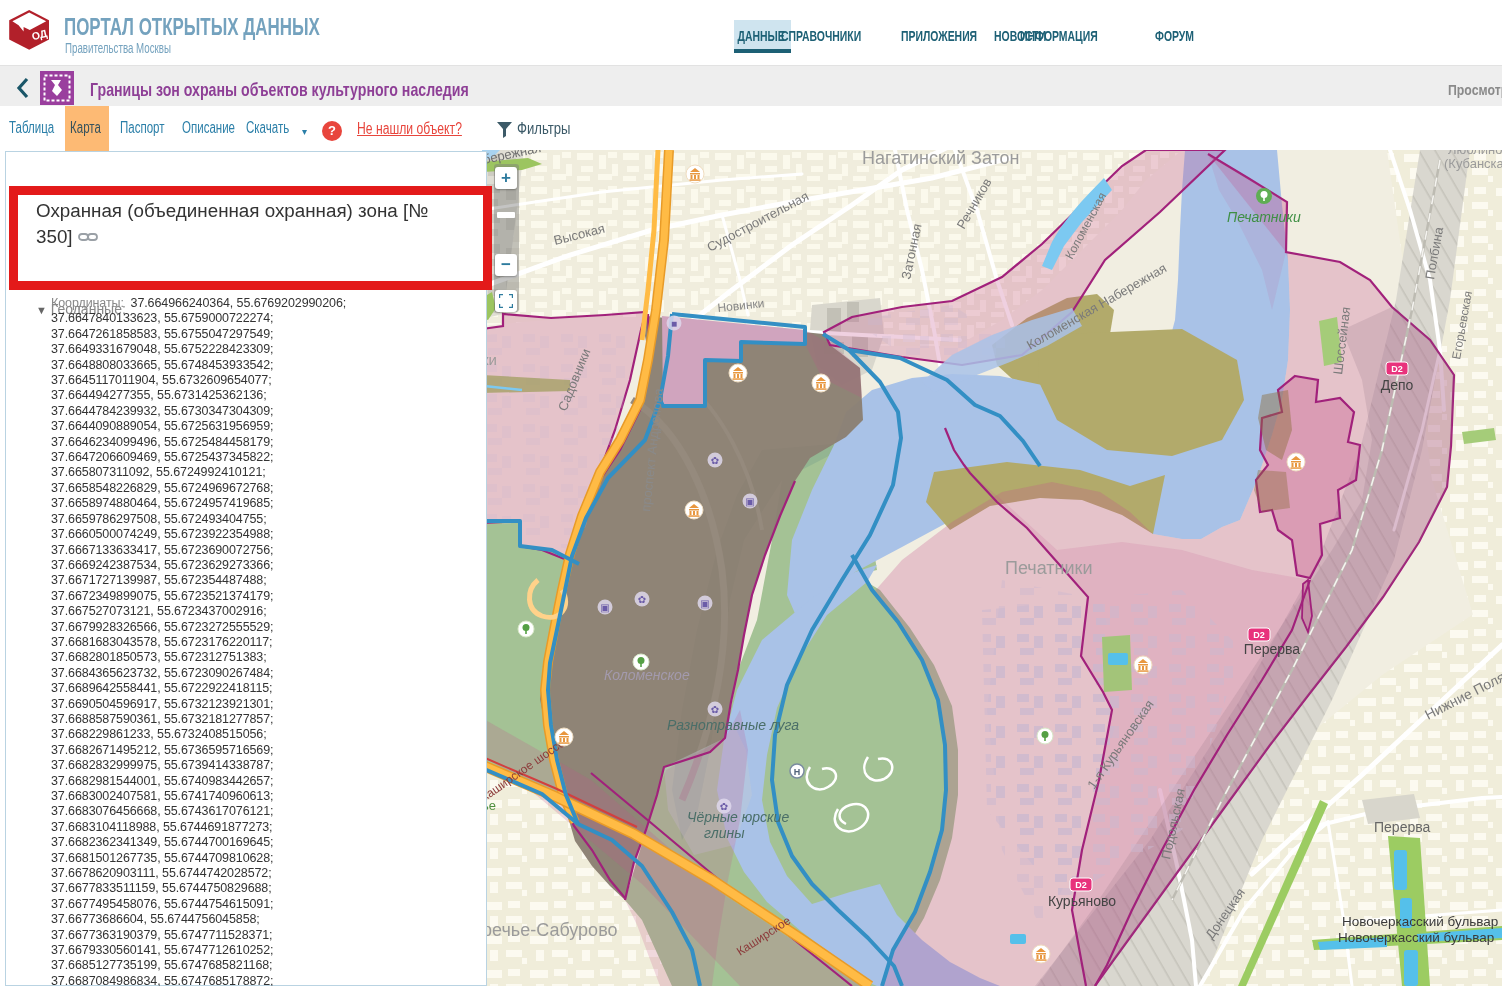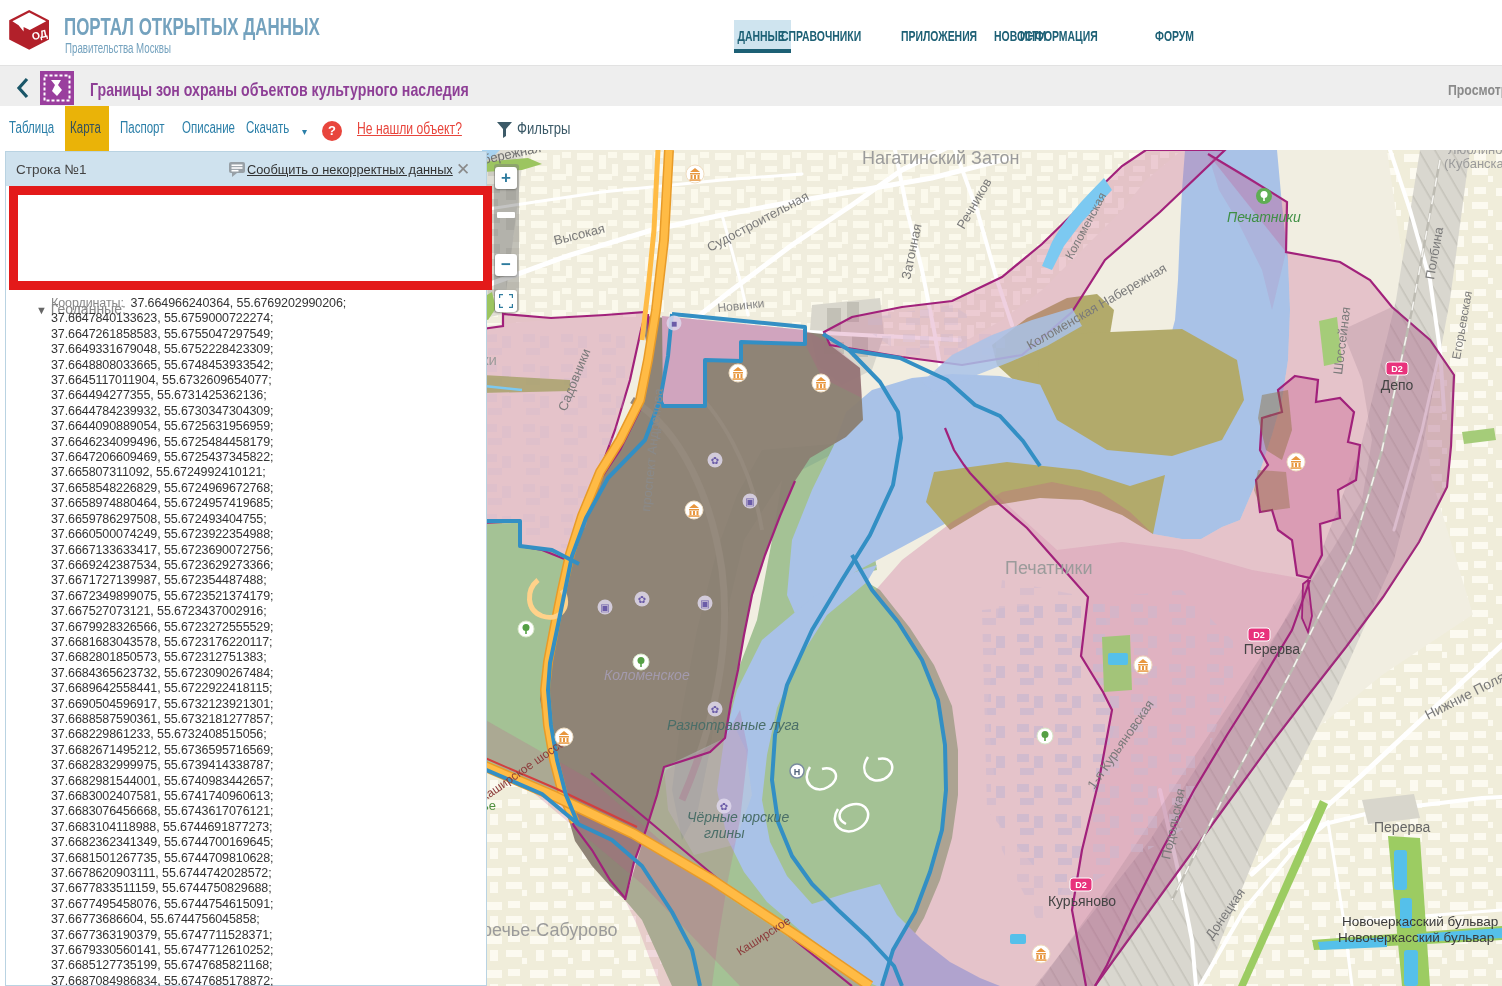--- a/index.html
+++ b/index.html
@@ -14,21 +14,21 @@
 #nav1 { left:734px; width:57px; height:33px; background:#cfe4ef; border-bottom:4px solid #1d6075; }
 #nav1 span { padding:7px 0 0 5px; }
 .navo span { padding-top:7px; }
 #bar2 { position:absolute; left:0; top:65px; width:1502px; height:41px; background:#eeeeee; border-top:1px solid #e2e2e2; }
 #back { position:absolute; left:16px; top:77px; }
 #dsicon { position:absolute; left:40px; top:71px; width:34px; height:34px; }
 #dstitle { position:absolute; left:90px; top:79px; color:#8e3f96; font-weight:bold; font-size:19px; white-space:nowrap; transform:scaleX(0.745); transform-origin:left top; }
 #viewlink { position:absolute; left:1448px; top:81px; color:#8a8a8a; font-weight:bold; font-size:15px; white-space:nowrap; transform:scaleX(0.82); transform-origin:left top; }
 .tab { position:absolute; top:106px; height:52px; font-size:16px; color:#2b7fa8; white-space:nowrap; }
 .tab span { display:inline-block; transform:scaleX(0.72); transform-origin:left top; padding-top:13px; }
-#tkarta { left:65px; width:44px; background:#eab308; border-bottom:3px solid #19546b; color:#36525c; }
+#tkarta { left:65px; width:44px; background:#fdba74; border-bottom:3px solid #19546b; color:#36525c; }
 #tkarta span { padding-left:7px; }
 .qmark { position:absolute; left:322px; top:121px; width:20px; height:20px; border-radius:50%; background:#e8453c; color:#fff; text-align:center; font-size:13px; font-weight:bold; line-height:20px; }
 #notfound { position:absolute; left:357px; top:120px; color:#e8453c; font-size:16px; text-decoration:underline; white-space:nowrap; transform:scaleX(0.76); transform-origin:left top; }
 #filters { position:absolute; left:517px; top:120px; color:#3c5a68; font-size:16px; white-space:nowrap; transform:scaleX(0.82); transform-origin:left top; }
 #funnel { position:absolute; left:497px; top:122px; }
 #map { position:absolute; left:482px; top:150px; width:1020px; height:836px; background:#f1eee1; }
 .mbtn { position:absolute; width:22px; height:22px; background:#fff; border-radius:3px; box-shadow:0 1px 2px rgba(0,0,0,.3); color:#2d7b9e; text-align:center; font-size:17px; font-weight:bold; line-height:21px; }
 #panel { position:absolute; left:5px; top:151px; width:482px; height:835px; background:#fff; border:1px solid #b9d3e2; }
 #phead { position:absolute; left:0; top:0; width:480px; height:34px; background:#cfe2ee; }
 #ptitle { position:absolute; left:10px; top:10px; font-size:13.5px; color:#444; }
@@ -359,29 +359,21 @@
 </svg>
     <div style="position:absolute; left:12px; top:14px; width:25px; height:148px; background:rgba(125,125,122,0.45); border-radius:3px;"></div>
     <div class="mbtn" style="left:13px; top:17px;">+</div>
     <div style="position:absolute; left:15px; top:62px; width:18px; height:6px; background:#fff; border-radius:1px;"></div>
     <div class="mbtn" style="left:13px; top:104px;">−</div>
     <div class="mbtn" style="left:13px; top:140px;"><svg width="14" height="14" viewBox="0 0 14 14" style="margin-top:4px">
           <path d="M0,4 L0,1 1,0 4,0 M10,0 L13,0 14,1 14,4 M14,10 L14,13 13,14 10,14 M4,14 L1,14 0,13 0,10" stroke="#2d7b9e" stroke-width="2.4" fill="none"></path>
         </svg></div>
   </div>
   <div id="panel">
-    <div id="phead">
-      <div id="ptitle">Строка №1</div>
-      <div id="bubble"><svg width="16" height="15" viewBox="0 0 16 15">
-<rect x="0" y="0" width="16" height="11" rx="2" fill="#98a0a6"></rect>
-<path d="M3,11 L3,15 8,11 Z" fill="#98a0a6"></path>
-<rect x="2.5" y="2.5" width="11" height="1.6" fill="#fff"></rect>
-<rect x="2.5" y="5.2" width="11" height="1.6" fill="#fff"></rect>
-<rect x="2.5" y="7.9" width="7" height="1.6" fill="#fff"></rect>
+    <div id="ztitle">Охранная (объединенная охранная) зона [№ 350]&nbsp;<svg width="20" height="12" viewBox="0 0 20 12">
+<rect x="1" y="3" width="9" height="6" rx="3" fill="none" stroke="#9aa0a6" stroke-width="1.8"></rect>
+<rect x="10" y="3" width="9" height="6" rx="3" fill="none" stroke="#9aa0a6" stroke-width="1.8"></rect>
 </svg></div>
-      <div id="plink">Сообщить о некорректных данных</div>
-      <div id="pclose">✕</div>
-    </div>
     <div id="geo"><b>▼</b> Геоданные:</div>
     <div id="coords"><span class="g">Координаты:&nbsp; </span>37.664966240364, 55.6769202990206;<br>37.6647840133623, 55.6759000722274;<br>37.6647261858583, 55.6755047297549;<br>37.6649331679048, 55.6752228423309;<br>37.6648808033665, 55.6748453933542;<br>37.6645117011904, 55.6732609654077;<br>37.664494277355, 55.6731425362136;<br>37.6644784239932, 55.6730347304309;<br>37.6644090889054, 55.6725631956959;<br>37.6646234099496, 55.6725484458179;<br>37.6647206609469, 55.6725437345822;<br>37.665807311092, 55.6724992410121;<br>37.6658548226829, 55.6724969672768;<br>37.6658974880464, 55.6724957419685;<br>37.6659786297508, 55.672493404755;<br>37.6660500074249, 55.6723922354988;<br>37.6667133633417, 55.6723690072756;<br>37.6669242387534, 55.6723629273366;<br>37.6671727139987, 55.672354487488;<br>37.6672349899075, 55.6723521374179;<br>37.667527073121, 55.6723437002916;<br>37.6679928326566, 55.6723272555529;<br>37.6681683043578, 55.6723176220117;<br>37.6682801850573, 55.672312751383;<br>37.6684365623732, 55.6723090267484;<br>37.6689642558441, 55.6722922418115;<br>37.6690504596917, 55.6732123921301;<br>37.6688587590361, 55.6732181277857;<br>37.668229861233, 55.6732408515056;<br>37.6682671495212, 55.6736595716569;<br>37.6682832999975, 55.6739414338787;<br>37.6682981544001, 55.6740983442657;<br>37.6683002407581, 55.6741740960613;<br>37.6683076456668, 55.6743617076121;<br>37.6683104118988, 55.6744691877273;<br>37.6682362341349, 55.6744700169645;<br>37.6681501267735, 55.6744709810628;<br>37.6678620903111, 55.6744742028572;<br>37.6677833511159, 55.6744750829688;<br>37.6677495458076, 55.6744754615091;<br>37.66773686604, 55.6744756045858;<br>37.6677363190379, 55.6747711528371;<br>37.6679330560141, 55.6747712610252;<br>37.6685127735199, 55.6747685821168;<br>37.6687084986834, 55.6747685178872;<br>37.6692755826795, 55.674767207092;<br>37.669472259938, 55.6747667398543;<br>37.6705749606836, 55.674759830266;<br>37.670625720128, 55.6748420315629;</div>
   </div>
   <div id="redbox"></div>
 </div>
 
 </body></html>

